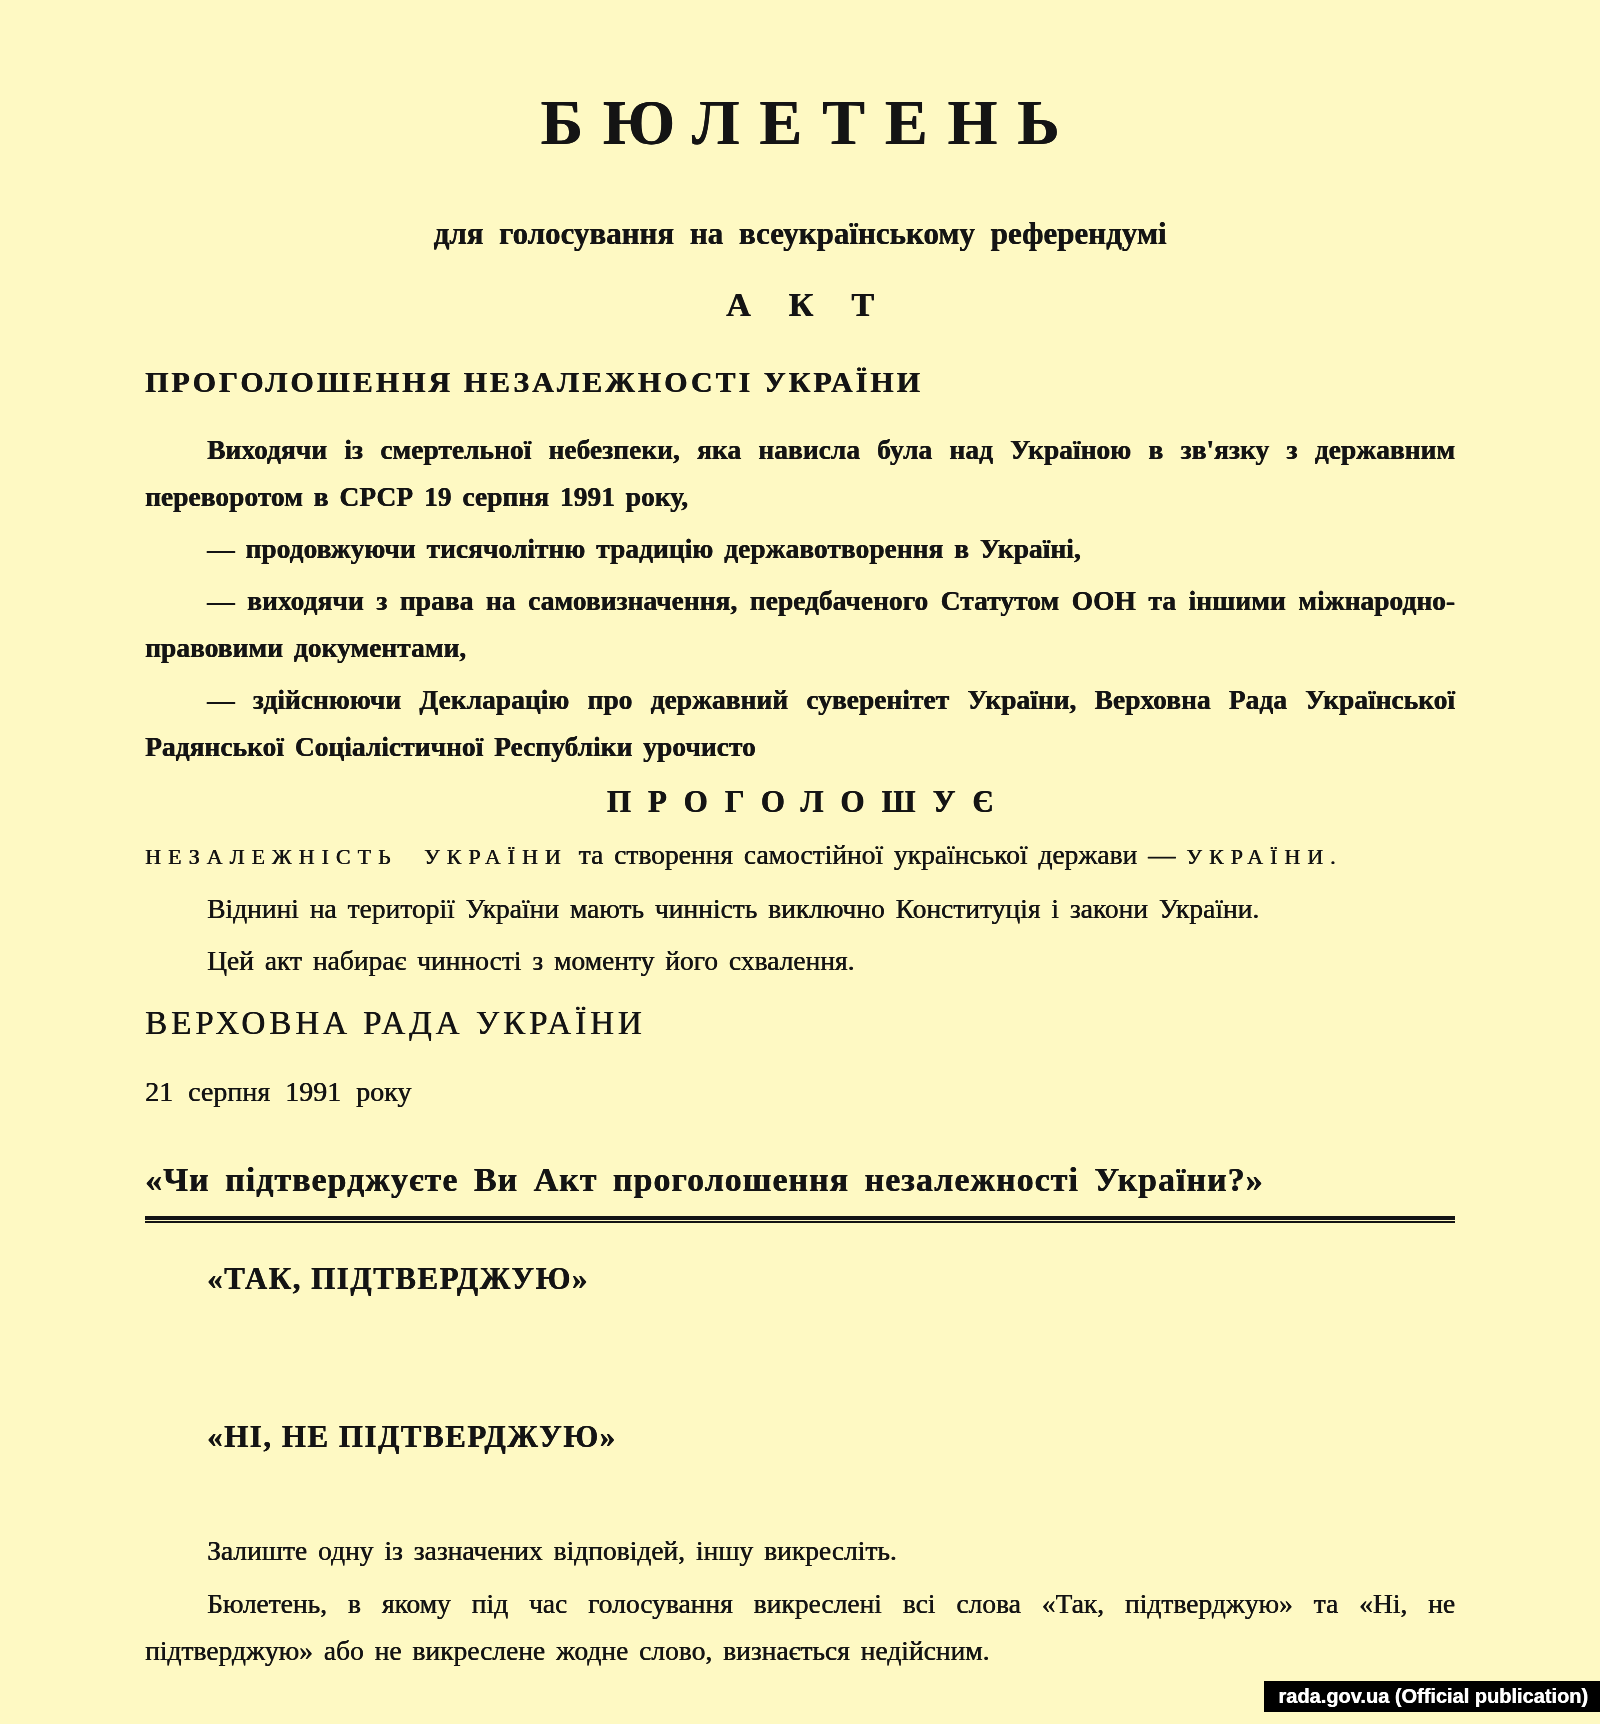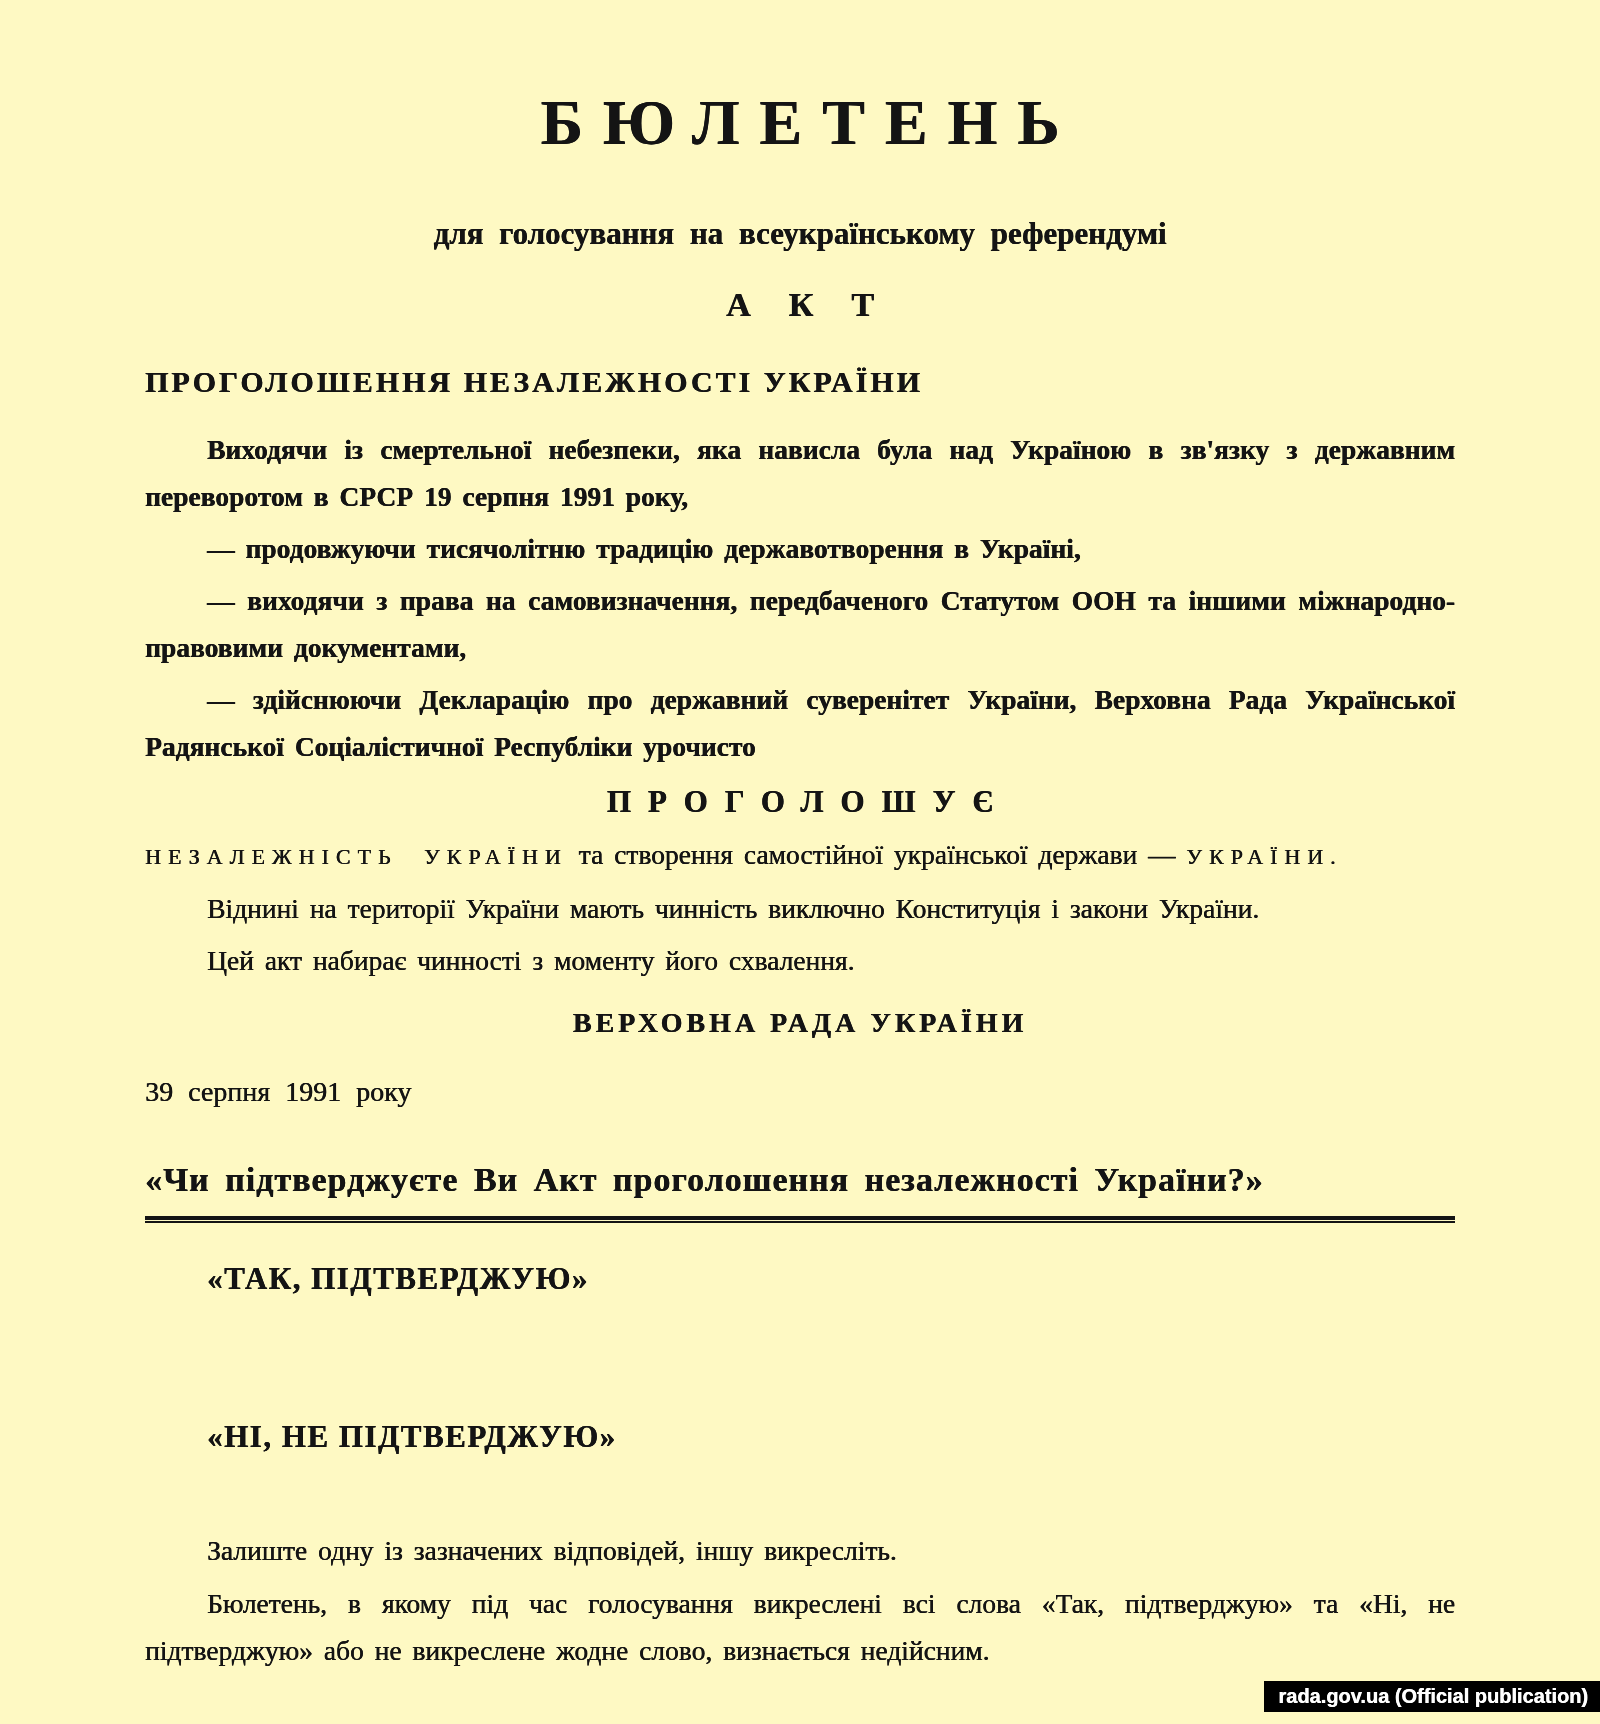--- a/index.html
+++ b/index.html
@@ -70,23 +70,22 @@
   .caps{
     letter-spacing:7px;
     font-size:22px;
     word-spacing:14px;
   }
   .proclamation{ margin-top:6px; }
   .gap-lg{ margin-top:26px; }
   .gap-sm{ margin-top:5px; }
   .signature{
     margin-top:18px;
-    text-align:center;
-    font-size:28px;
-    font-weight:700;
+    font-size:33px;
+    font-weight:400;
     letter-spacing:4px;
     line-height:42px;
   }
   .date{
     margin-top:28px;
     font-size:28px;
     line-height:40px;
     word-spacing:8px;
   }
   .question{
@@ -153,21 +152,21 @@
 
   <div class="proclaim-head">ПРОГОЛОШУЄ</div>
 
   <p class="para proclamation"><span class="caps">НЕЗАЛЕЖНІСТЬ УКРАЇНИ</span><span> та створення самостійної української держави — </span><span class="caps">УКРАЇНИ.</span></p>
 
   <p class="para indent gap-sm">Віднині на території України мають чинність виключно Конституція і закони України.</p>
   <p class="para indent gap-sm">Цей акт набирає чинності з моменту його схвалення.</p>
 
   <div class="signature">ВЕРХОВНА РАДА УКРАЇНИ</div>
 
-  <div class="date">39 серпня 1991 року</div>
+  <div class="date">21 серпня 1991 року</div>
 
   <div class="question">«Чи підтверджуєте Ви Акт проголошення незалежності України?»</div>
   <div class="rule"></div>
 
   <div class="answers">
     <span>«ТАК, ПІДТВЕРДЖУЮ»</span>
     <span>«НІ, НЕ ПІДТВЕРДЖУЮ»</span>
   </div>
 
   <div class="instructions">

